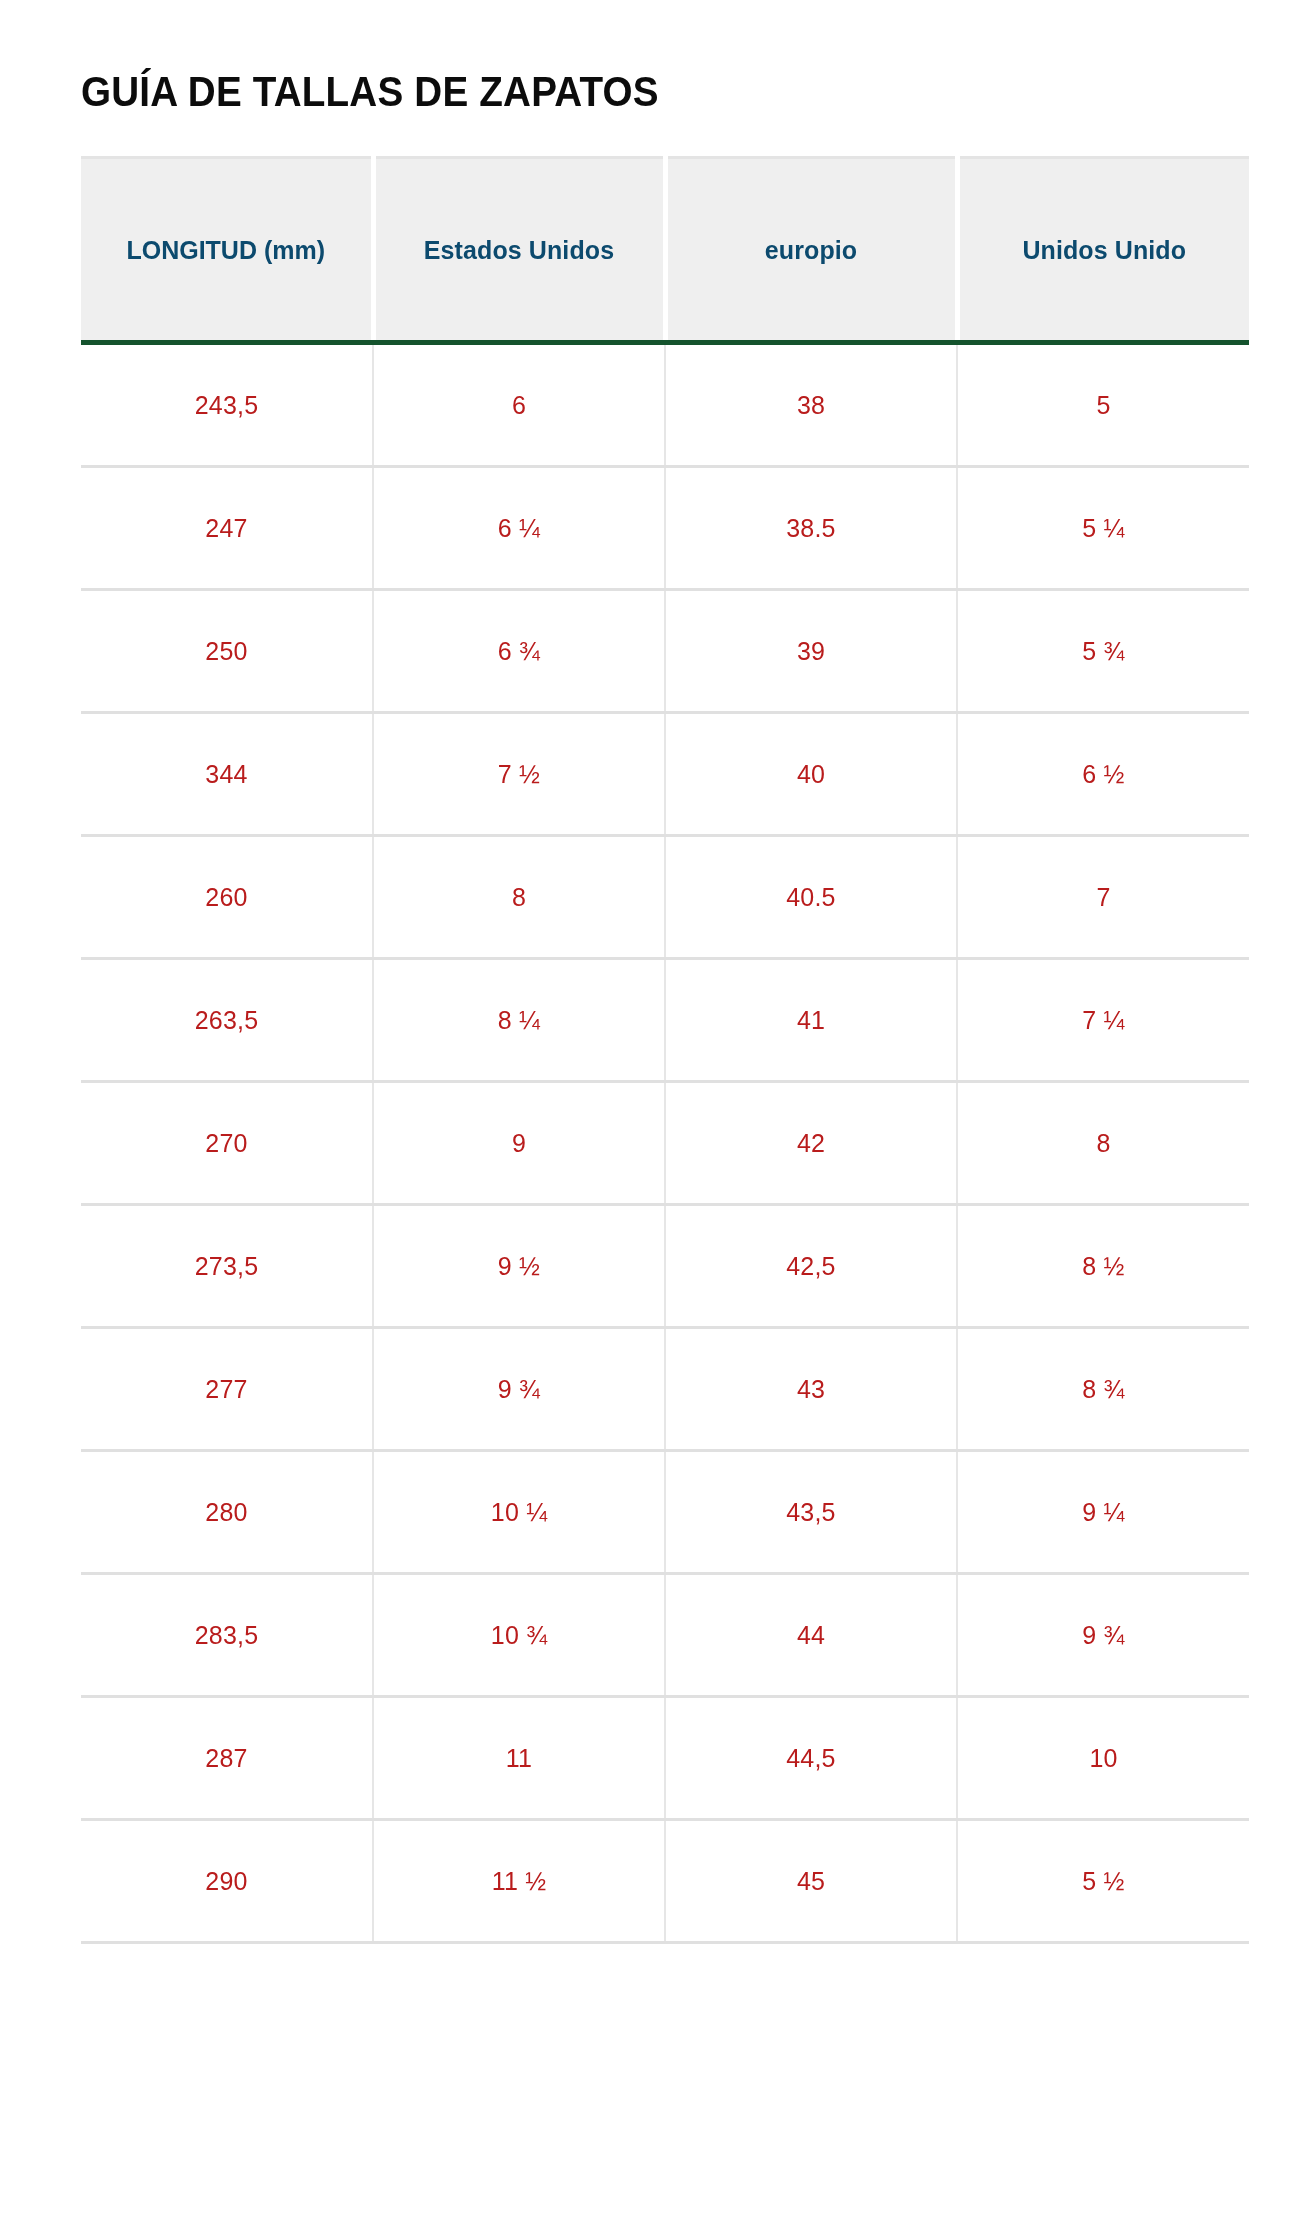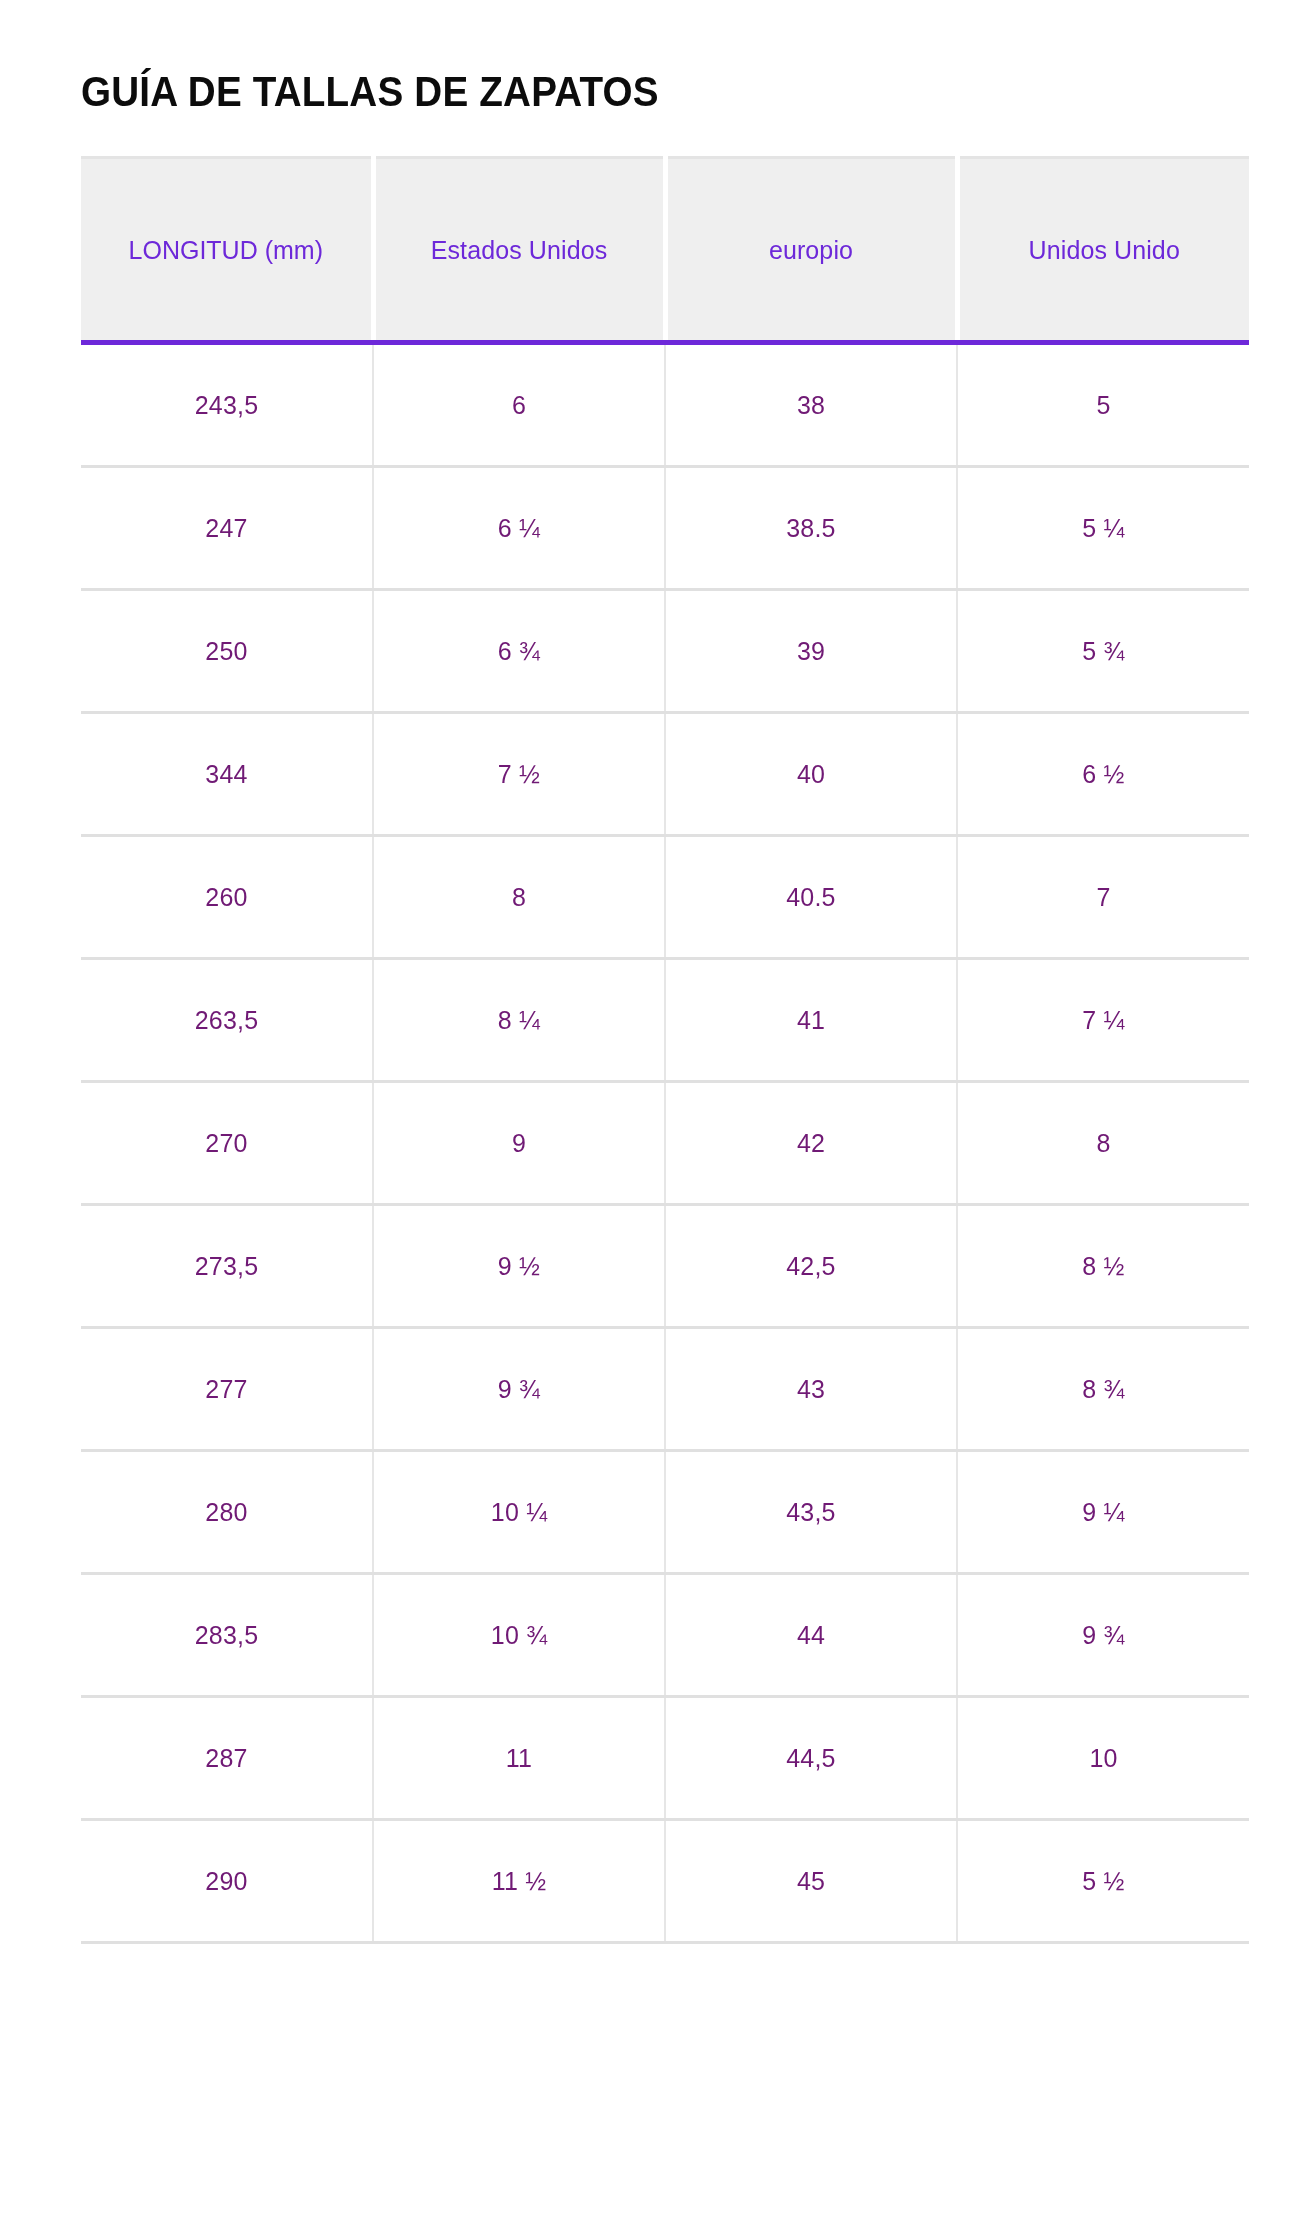--- a/index.html
+++ b/index.html
@@ -61,44 +61,44 @@
 
   
   table.size-table thead th {
     background: #efefef;
     height: 181px;
     padding: 0 6px;
     text-align: center;
     vertical-align: middle;
     font-size: 25px;
     line-height: 30px;
-    font-weight: 400;
-    color: #6d28d9;
+    font-weight: 700;
+    color: #0c4a6e;
     border-right: 5px solid #ffffff;
-    border-bottom: 5px solid #6d28d9;
+    border-bottom: 5px solid #14532d;
     border-top: 3px solid #e4e4e4;
     letter-spacing: 0.1px;
   }
   table.size-table thead th:last-child {
     border-right: none;
   }
   table.size-table thead th.col-longitud {
     letter-spacing: 0px;
   }
 
   
   table.size-table tbody td {
     height: 120px;
     padding: 0 6px;
     text-align: center;
     vertical-align: middle;
     font-size: 25px;
     line-height: 30px;
     font-weight: 400;
-    color: #701a75;
+    color: #b91c1c;
     background: #ffffff;
     border-right: 2px solid #e6e6e6;
     border-bottom: 3px solid #e0e0e0;
     letter-spacing: 0.2px;
   }
   table.size-table tbody td:last-child {
     border-right: none;
   }
   table.size-table tbody tr td:first-child {
     border-left: none;

